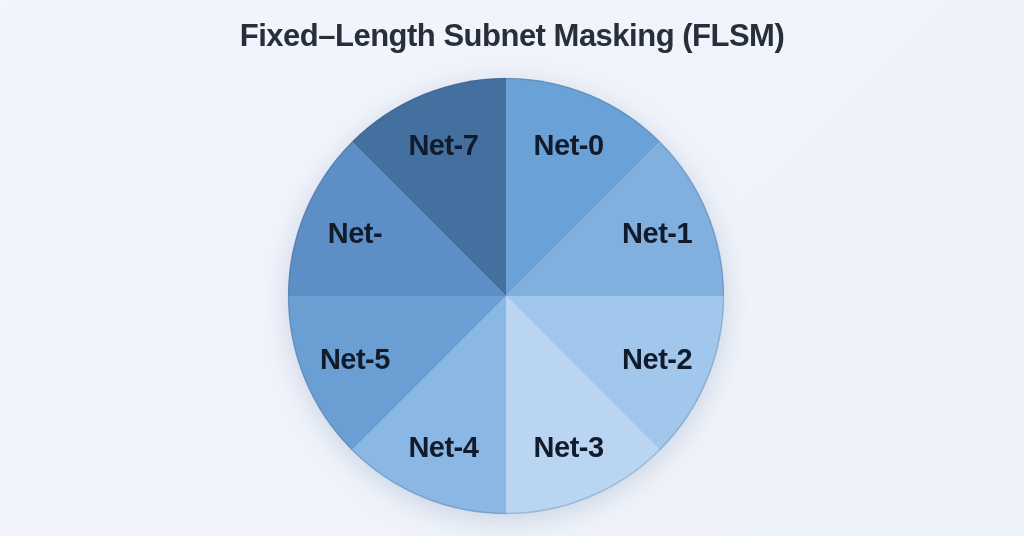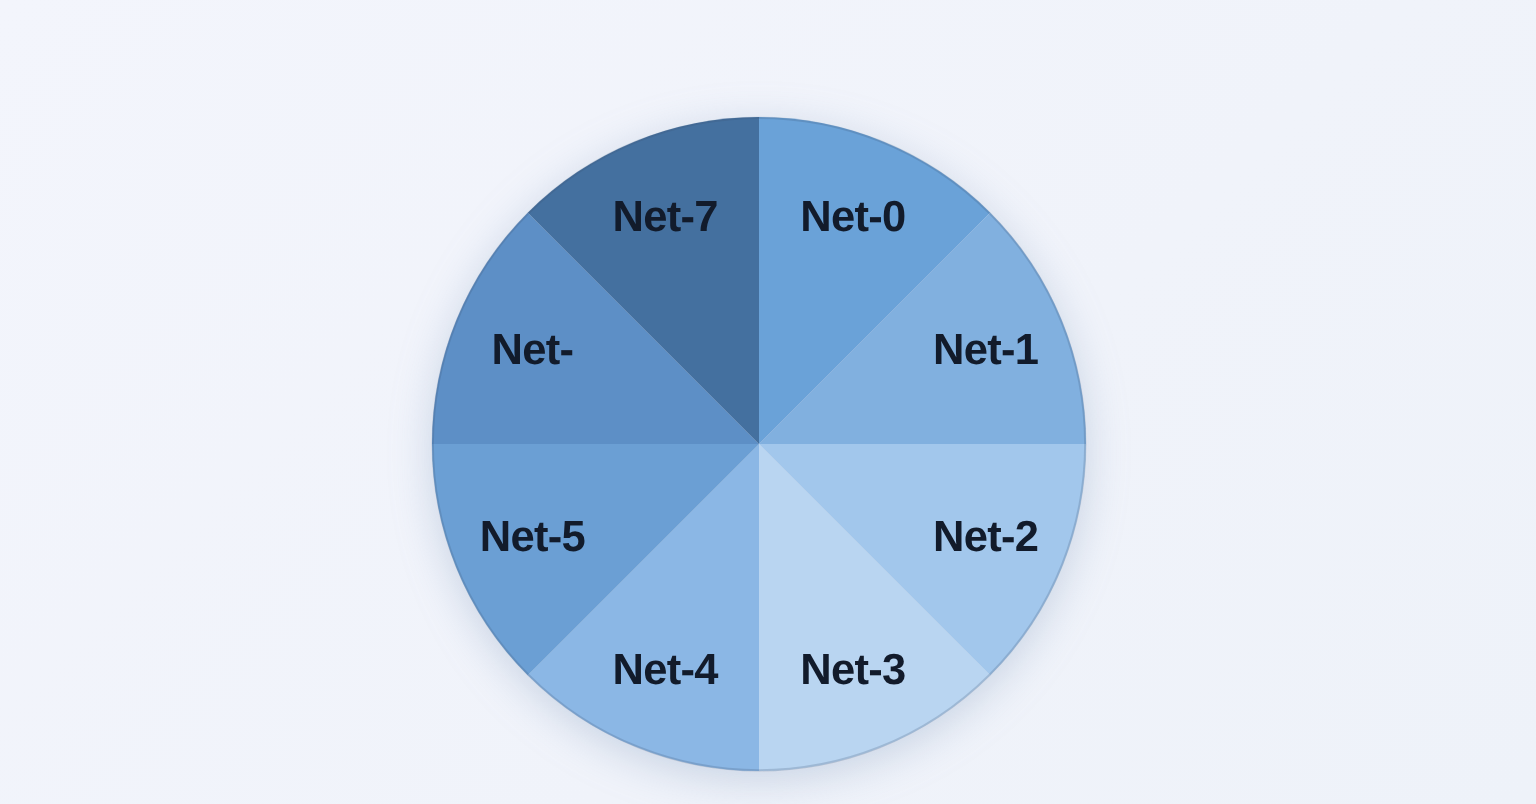--- a/index.html
+++ b/index.html
@@ -61,13 +61,14 @@
         <text x="568.6" y="144.9" text-anchor="middle" dominant-baseline="central" fill="#121b2b" class="slice-label">Net-0</text>
         <text x="657.1" y="233.4" text-anchor="middle" dominant-baseline="central" fill="#121b2b" class="slice-label">Net-1</text>
         <text x="657.1" y="358.6" text-anchor="middle" dominant-baseline="central" fill="#121b2b" class="slice-label">Net-2</text>
         <text x="568.6" y="447.1" text-anchor="middle" dominant-baseline="central" fill="#121b2b" class="slice-label">Net-3</text>
         <text x="443.4" y="447.1" text-anchor="middle" dominant-baseline="central" fill="#121b2b" class="slice-label">Net-4</text>
         <text x="354.9" y="358.6" text-anchor="middle" dominant-baseline="central" fill="#121b2b" class="slice-label">Net-5</text>
         <text x="354.9" y="233.4" text-anchor="middle" dominant-baseline="central" fill="#121b2b" class="slice-label">Net-</text>
         <text x="443.4" y="144.9" text-anchor="middle" dominant-baseline="central" fill="#121b2b" class="slice-label">Net-7</text>
       </g>
   </svg>
+  <div class="chart-title">Fixed–Length Subnet Masking (FLSM)</div>
 </div>
 
 </body></html>

